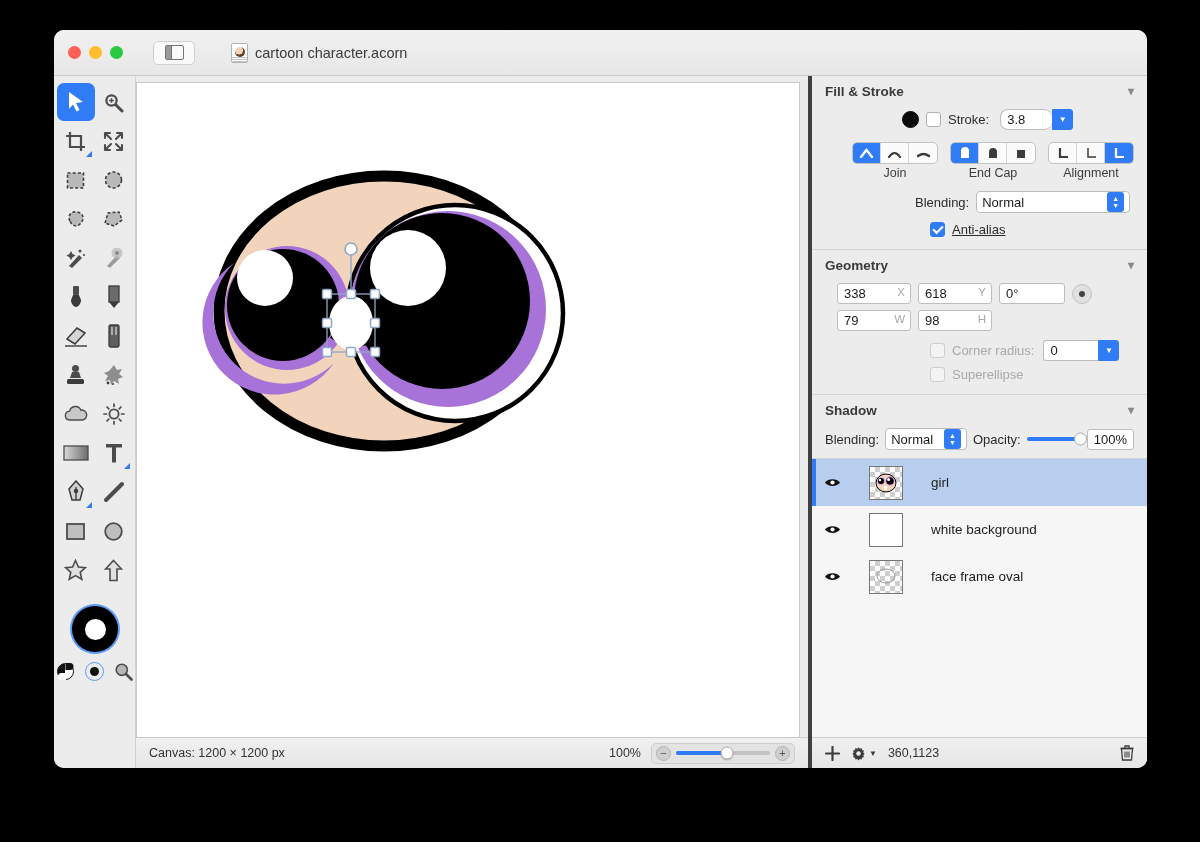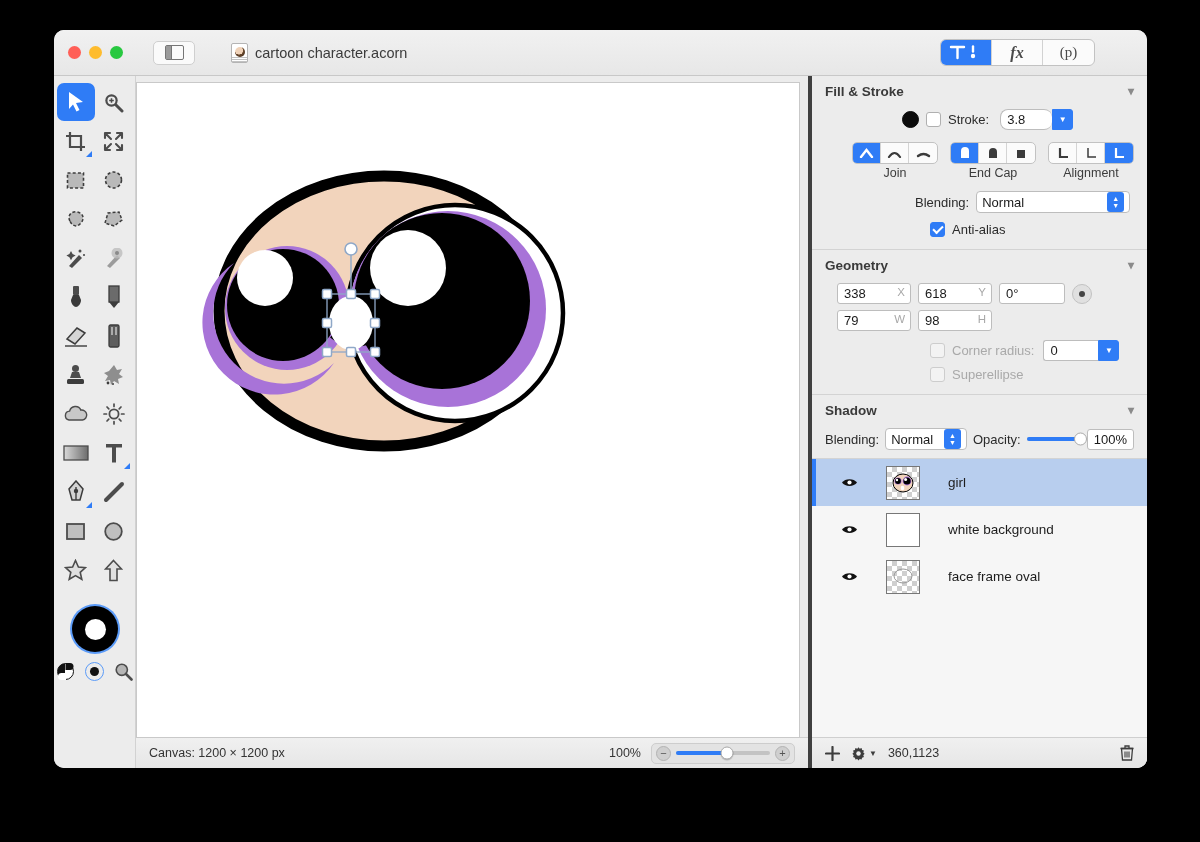--- a/index.html
+++ b/index.html
@@ -225,21 +225,21 @@
 
   .opacity-track { width:62px; height:4px; background:#c3c3c3; border-radius:2px; position:relative;}
   .opacity-track .fill{position:absolute;left:0;top:0;height:100%;width:100%;background:#2f7cf6;border-radius:2px;}
   .opacity-track .knob{position:absolute;right:-6px;top:50%;transform:translateY(-50%);
     width:13px;height:13px;border-radius:50%;background:#fff;border:1px solid #aaa;}
 
   
   .layers { flex:1; background:#f6f6f6; overflow:hidden; min-height:0; }
   .layer {
     height:47px; display:flex; align-items:center; gap:28px;
-    padding:0 10px 0 29px; position:relative; font-size:13.5px; color:#1d1d1d;
+    padding:0 10px 0 12px; position:relative; font-size:13.5px; color:#1d1d1d;
   }
   .layer.sel { background:#b8ceee; }
   .layer.sel::before { content:''; position:absolute; left:0; top:0; bottom:0; width:4px; background:#2f7cf6; }
   .eye { width:17px; display:flex; align-items:center; justify-content:center; }
   .thumb { width:34px; height:34px; border:1px solid #777; background:#fff; position:relative; overflow:hidden; }
   .checker {
     background-image:
       linear-gradient(45deg,#cfcfcf 25%,transparent 25%,transparent 75%,#cfcfcf 75%),
       linear-gradient(45deg,#cfcfcf 25%,transparent 25%,transparent 75%,#cfcfcf 75%);
     background-size: 10px 10px;
@@ -271,31 +271,20 @@
       <span class="sb-icon">
           <i></i>
         </span>
     </div>
 
     <div class="doc-title">
       <span class="doc-icon"></span>
       <span class="doc-name">cartoon character.acorn</span>
     </div>
 
-    <div class="tb-group">
-      <div class="tb-btn active">
-        <svg width="34" height="15" viewBox="0 0 34 15">
-          <path d="M2 2 h13 M8.5 2 v11" stroke="#fff" stroke-width="2.4" fill="none" stroke-linecap="round"></path>
-          <path d="M24 1.5 v5" stroke="#fff" stroke-width="2.4" stroke-linecap="round"></path>
-          <circle cx="24" cy="11" r="2.2" fill="#fff"></circle>
-        </svg>
-      </div>
-      <div class="tb-btn fx">fx</div>
-      <div class="tb-btn pp">(p)</div>
-    </div>
   </div>
 
   <div class="body">
 
     <div class="tools">
       <div class="tool-grid">
 
         <div class="tool sel">
           <svg width="20" height="22" viewBox="0 0 20 22">
             <path d="M3 1 L17 11 L10 12 L13.5 19 L10.5 20.5 L7 13.5 L3 18 Z" fill="#fff"></path>
@@ -646,21 +635,21 @@
           <span>Blending:</span>
           <span class="popup" style="width:154px;">
             <span>Normal</span>
             <span class="arrows">
                 <span>▲</span>
                 <span>▼</span>
               </span>
           </span>
         </div>
 
-        <div class="row" style="padding-left:118px;padding-top:6px;">
+        <div class="row" style="padding-left:118px;padding-top:6px;text-decoration:underline;">
           <span class="cb on"></span>
           <span>Anti-alias</span>
         </div>
       </div>
 
       <div class="sec">
         <div class="sec-head">
           <span>Geometry</span>
           <span class="chev">▾</span>
         </div>

